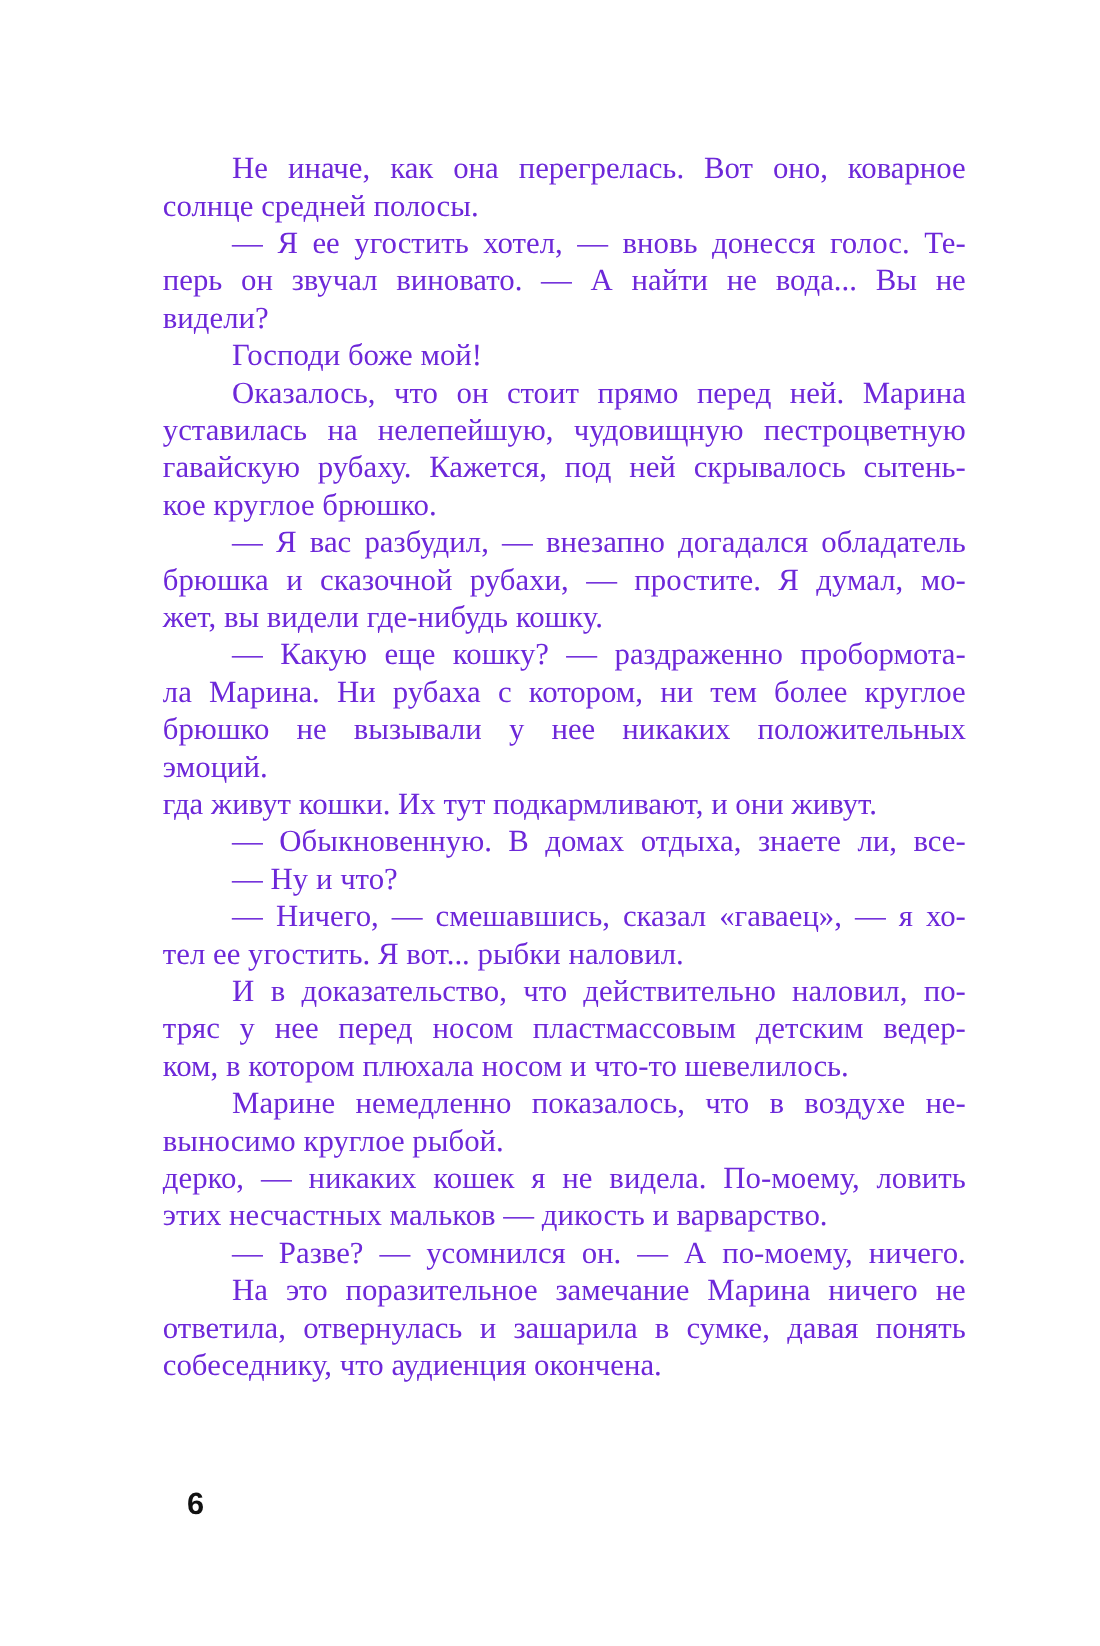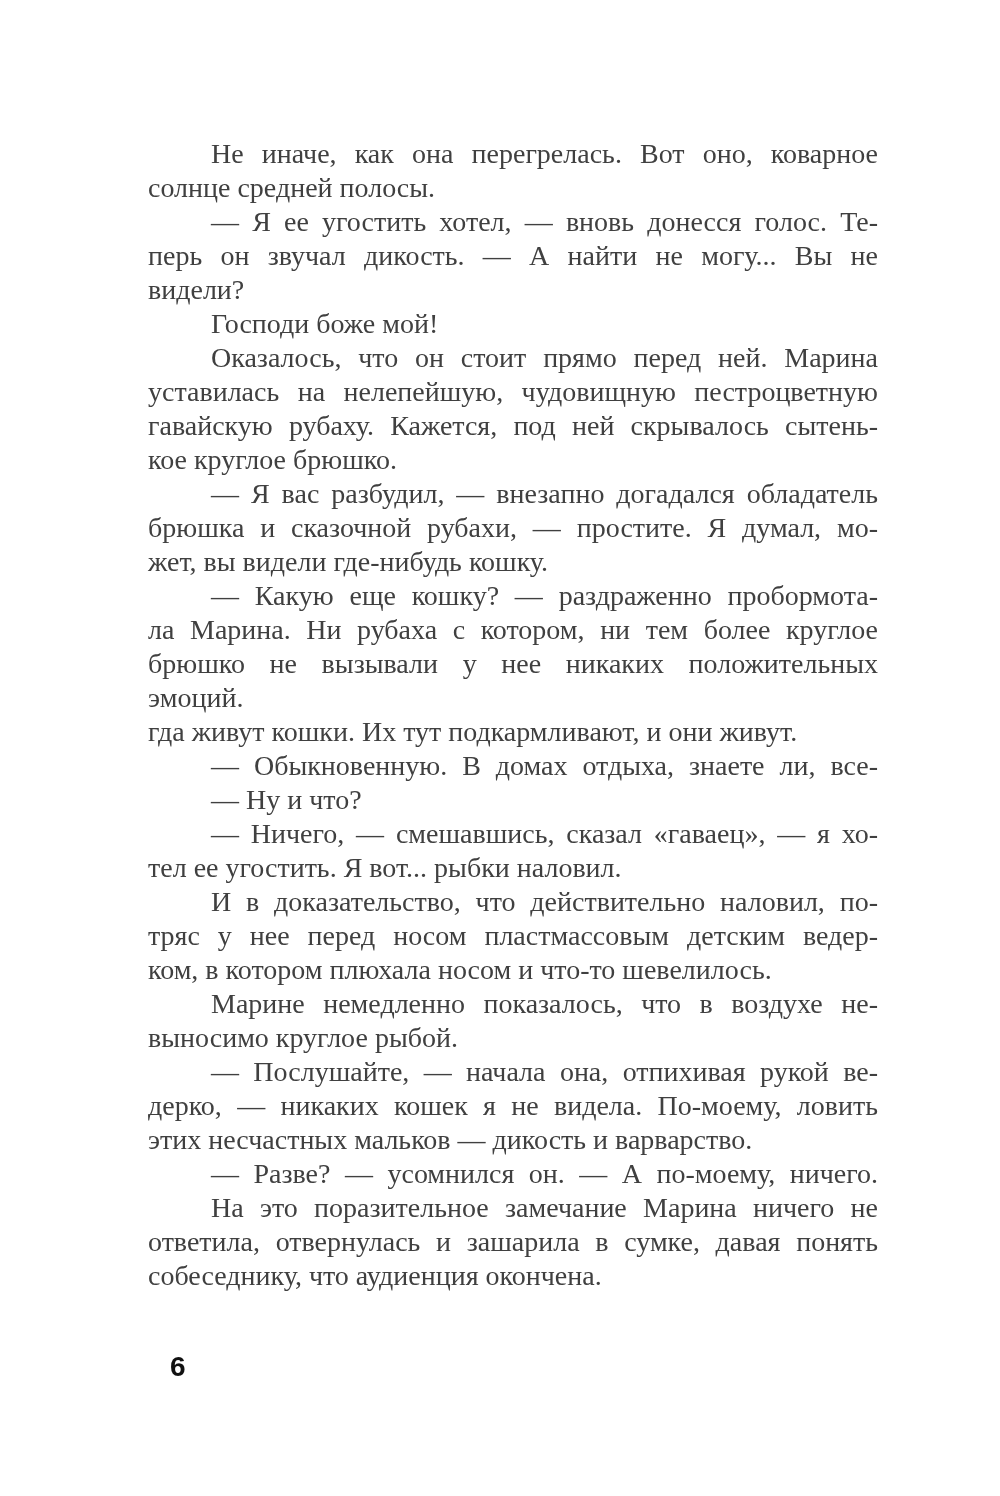--- a/index.html
+++ b/index.html
@@ -51,25 +51,25 @@
     font-weight: bold;
     font-size: 28px;
     line-height: 30px;
     color: #111111;
   }
 </style>
 </head>
 <body style="background: rgb(255, 255, 255);">
 
 <div class="book-page">
-  <div class="text-block" style="color: #404040;">
+  <div class="text-block" style="color: #6d28d9;">
       <div class="line first">Не иначе, как она перегрелась. Вот оно, коварное</div>
       <div class="line last">солнце средней полосы.</div>
       <div class="line first">— Я ее угостить хотел, — вновь донесся голос. Те-</div>
-      <div class="line">перь он звучал дикость. — А найти не могу... Вы не</div>
+      <div class="line">перь он звучал виновато. — А найти не вода... Вы не</div>
       <div class="line last">видели?</div>
       <div class="line first last">Господи боже мой!</div>
       <div class="line first">Оказалось, что он стоит прямо перед ней. Марина</div>
       <div class="line">уставилась на нелепейшую, чудовищную пестроцветную</div>
       <div class="line">гавайскую рубаху. Кажется, под ней скрывалось сытень-</div>
       <div class="line last">кое круглое брюшко.</div>
       <div class="line first">— Я вас разбудил, — внезапно догадался обладатель</div>
       <div class="line">брюшка и сказочной рубахи, — простите. Я думал, мо-</div>
       <div class="line last">жет, вы видели где-нибудь кошку.</div>
       <div class="line first">— Какую еще кошку? — раздраженно пробормота-</div>
@@ -79,21 +79,20 @@
       <div class="line last">гда живут кошки. Их тут подкармливают, и они живут.</div>
       <div class="line first">— Обыкновенную. В домах отдыха, знаете ли, все-</div>
       <div class="line first last">— Ну и что?</div>
       <div class="line first">— Ничего, — смешавшись, сказал «гаваец», — я хо-</div>
       <div class="line last">тел ее угостить. Я вот... рыбки наловил.</div>
       <div class="line first">И в доказательство, что действительно наловил, по-</div>
       <div class="line">тряс у нее перед носом пластмассовым детским ведер-</div>
       <div class="line last">ком, в котором плюхала носом и что-то шевелилось.</div>
       <div class="line first">Марине немедленно показалось, что в воздухе не-</div>
       <div class="line last">выносимо круглое рыбой.</div>
-      <div class="line first">— Послушайте, — начала она, отпихивая рукой ве-</div>
       <div class="line">дерко, — никаких кошек я не видела. По-моему, ловить</div>
       <div class="line last">этих несчастных мальков — дикость и варварство.</div>
       <div class="line first">— Разве? — усомнился он. — А по-моему, ничего.</div>
       <div class="line first">На это поразительное замечание Марина ничего не</div>
       <div class="line">ответила, отвернулась и зашарила в сумке, давая понять</div>
       <div class="line last">собеседнику, что аудиенция окончена.</div>
     </div>
   <div class="folio">6</div>
 </div>
 

